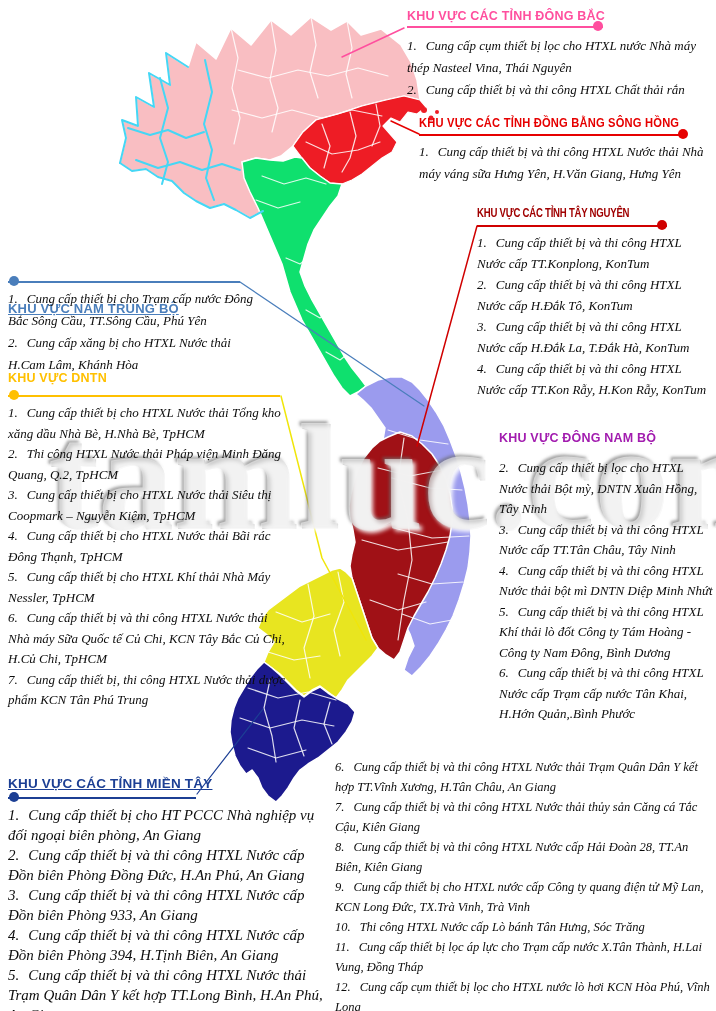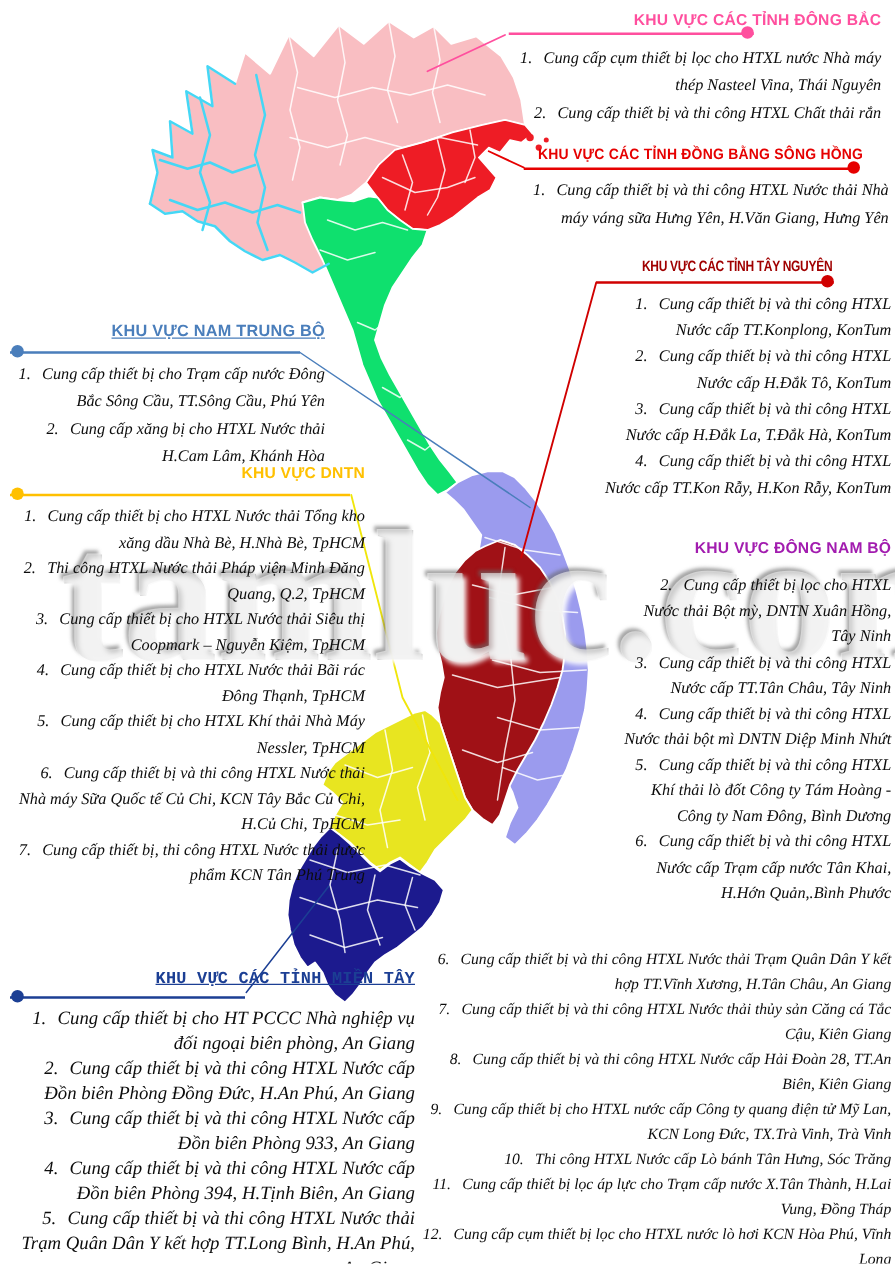--- a/index.html
+++ b/index.html
@@ -6,21 +6,21 @@
   .page{position:relative;width:716px;height:1011px;background:#fff;overflow:hidden;
         font-family:"Liberation Serif","DejaVu Serif",serif;}
   .map-svg{position:absolute;left:0;top:0;z-index:1;}
   .watermark{position:absolute;left:48px;top:402px;z-index:2;
     font-family:"Liberation Serif","DejaVu Serif",serif;
     font-size:150px;font-weight:700;line-height:1;letter-spacing:0px;white-space:nowrap;
     color:rgba(238,238,238,0.62);
     text-shadow:3px 3px 4px rgba(255,255,255,0.95),
                -2px -2px 3px rgba(105,105,105,0.60),
                 1px 1px 0 rgba(140,140,140,0.40);}
-  .block{position:absolute;z-index:3;color:#0c0c0c;font-size:13px;text-align:right;}
+  .block{position:absolute;z-index:3;color:#0c0c0c;font-size:13px;}
   .hdr{font-family:"Liberation Sans","DejaVu Sans",sans-serif;font-weight:bold;
        font-size:12.5px;line-height:16px;white-space:nowrap;letter-spacing:0.2px;}
   .uline{position:absolute;height:2px;}
   .cdot{position:absolute;width:10px;height:10px;border-radius:50%;}
   .items{position:absolute;left:0;font-style:italic;}
   .item{margin:0;}
   .num{padding-right:9px;}
   .lh22 .item{line-height:22px;} .lh21 .item{line-height:21px;}
   .lh205 .item{line-height:20.5px;} .lh20 .item{line-height:20px;}
 </style>
@@ -131,21 +131,21 @@
     <span class="cdot" style="left: 180px; top: 15px; background: rgb(208, 0, 0);"></span>
     <div class="items" style="top:27px;width:236px">
         <p class="item"><span class="num">1.</span><span class="txt">Cung cấp thiết bị và thi công HTXL Nước cấp TT.Konplong, KonTum</span></p>
         <p class="item"><span class="num">2.</span><span class="txt">Cung cấp thiết bị và thi công HTXL Nước cấp H.Đắk Tô, KonTum</span></p>
         <p class="item"><span class="num">3.</span><span class="txt">Cung cấp thiết bị và thi công HTXL Nước cấp H.Đắk La, T.Đắk Hà, KonTum</span></p>
         <p class="item"><span class="num">4.</span><span class="txt">Cung cấp thiết bị và thi công HTXL Nước cấp TT.Kon Rẫy, H.Kon Rẫy, KonTum</span></p>
       </div>
   </div>
 
   <div class="block lh22" style="left:8px;top:257px;width:252px">
-    <div class="hdr" style="font-size: 13px; text-decoration: underline; color: rgb(74, 126, 187);">KHU VỰC NAM TRUNG BỘ</div>
+    <div class="hdr" style="font-size: 13px; text-decoration: underline; color: rgb(74, 126, 187); margin-top: 44px;">KHU VỰC NAM TRUNG BỘ</div>
     <div class="uline" style="left: 0px; top: 24px; width: 232px; background: rgb(74, 126, 187);"></div>
     <span class="cdot" style="left: 1px; top: 19px; background: rgb(74, 126, 187);"></span>
     <div class="items" style="top:31px;width:252px">
         <p class="item"><span class="num">1.</span><span class="txt">Cung cấp thiết bị cho Trạm cấp nước Đông Bắc Sông Cầu, TT.Sông Cầu, Phú Yên</span></p>
         <p class="item"><span class="num">2.</span><span class="txt">Cung cấp xăng bị cho HTXL Nước thải H.Cam Lâm, Khánh Hòa</span></p>
       </div>
   </div>
 
   <div class="block lh205" style="left:8px;top:370px;width:284px">
     <div class="hdr" style="color: rgb(255, 192, 0);">KHU VỰC DNTN</div>
@@ -167,21 +167,21 @@
     <div class="items" style="top:28px;width:214px">
         <p class="item"><span class="num">2.</span><span class="txt">Cung cấp thiết bị lọc cho HTXL Nước thải Bột mỳ, DNTN Xuân Hồng, Tây Ninh</span></p>
         <p class="item"><span class="num">3.</span><span class="txt">Cung cấp thiết bị và thi công HTXL Nước cấp TT.Tân Châu, Tây Ninh</span></p>
         <p class="item"><span class="num">4.</span><span class="txt">Cung cấp thiết bị và thi công HTXL Nước thải bột mì DNTN Diệp Minh Nhứt</span></p>
         <p class="item"><span class="num">5.</span><span class="txt">Cung cấp thiết bị và thi công HTXL Khí thải lò đốt Công ty Tám Hoàng - Công ty Nam Đông, Bình Dương</span></p>
         <p class="item"><span class="num">6.</span><span class="txt">Cung cấp thiết bị và thi công HTXL Nước cấp Trạm cấp nước Tân Khai, H.Hớn Quản,.Bình Phước</span></p>
       </div>
   </div>
 
   <div class="block lh20" style="left:8px;top:776px;width:324px">
-    <div class="hdr" style="font-size: 13.5px; text-decoration: underline; color: rgb(28, 63, 148); font-family: Liberation Mono, monospace;">KHU VỰC CÁC TỈNH MIỀN TÂY</div>
+    <div class="hdr" style="font-size: 13.5px; text-decoration: underline; color: rgb(28, 63, 148);">KHU VỰC CÁC TỈNH MIỀN TÂY</div>
     <div class="uline" style="left: 0px; top: 21px; width: 188px; background: rgb(28, 63, 148);"></div>
     <span class="cdot" style="left: 1px; top: 16px; background: rgb(28, 63, 148);"></span>
     <div class="items" style="top:29px;width:324px;font-size:15px">
         <p class="item"><span class="num">1.</span><span class="txt">Cung cấp thiết bị cho HT PCCC Nhà nghiệp vụ đối ngoại biên phòng, An Giang</span></p>
         <p class="item"><span class="num">2.</span><span class="txt">Cung cấp thiết bị và thi công HTXL Nước cấp Đồn biên Phòng Đồng Đức, H.An Phú, An Giang</span></p>
         <p class="item"><span class="num">3.</span><span class="txt">Cung cấp thiết bị và thi công HTXL Nước cấp Đồn biên Phòng 933, An Giang</span></p>
         <p class="item"><span class="num">4.</span><span class="txt">Cung cấp thiết bị và thi công HTXL Nước cấp Đồn biên Phòng 394, H.Tịnh Biên, An Giang</span></p>
         <p class="item"><span class="num">5.</span><span class="txt">Cung cấp thiết bị và thi công HTXL Nước thải Trạm Quân Dân Y kết hợp TT.Long Bình, H.An Phú, An Giang</span></p>
       </div>
   </div>

